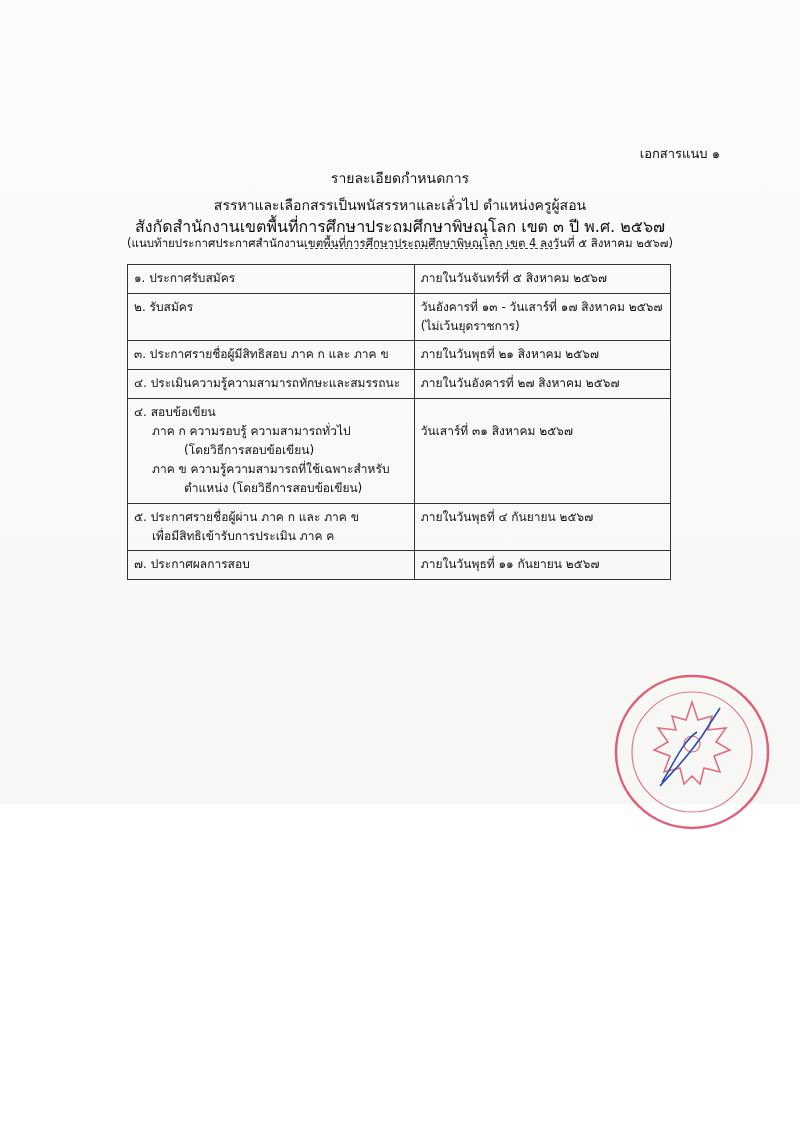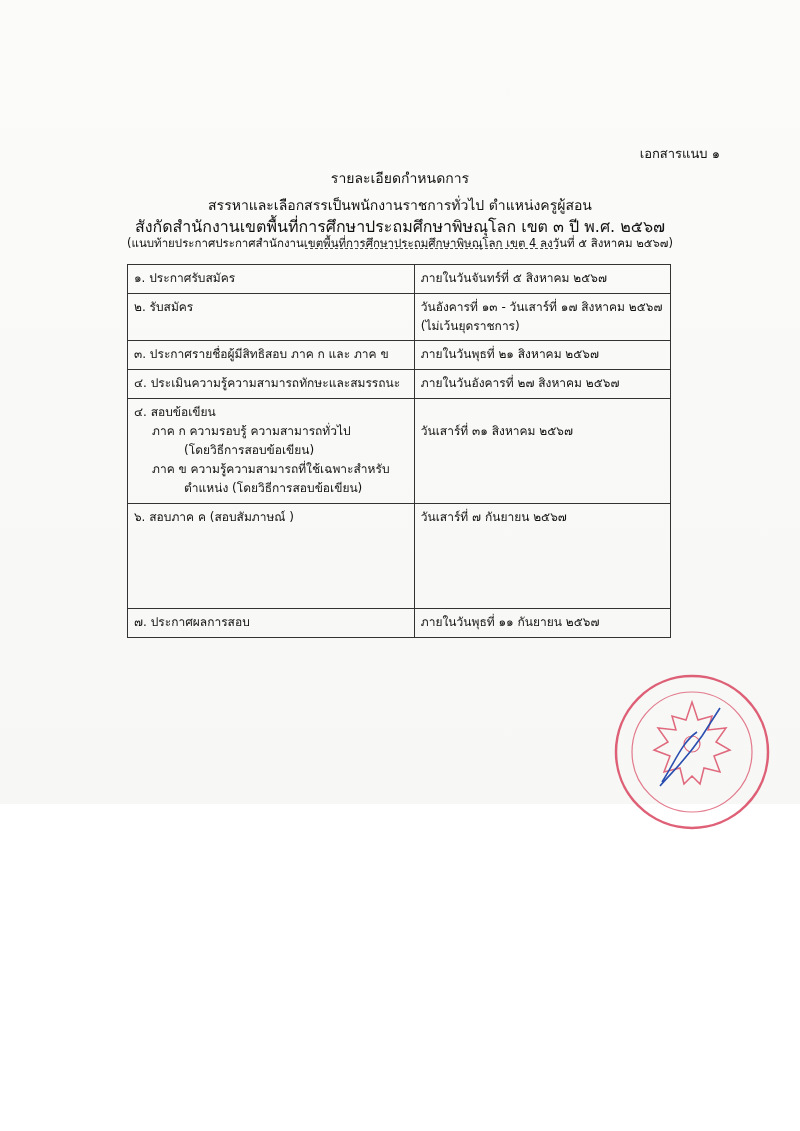--- a/index.html
+++ b/index.html
@@ -33,21 +33,21 @@
   .stamp{position:absolute;left:612px;top:672px;width:160px;height:160px;}
 </style>
 </head>
 <body>
 
 <div class="page">
 
   <div class="attach">เอกสารแนบ ๑</div>
 
   <div class="head h1">รายละเอียดกำหนดการ</div>
-  <div class="head h2">สรรหาและเลือกสรรเป็นพนักงานราชการทั่วไป  ตำแหน่งครูผู้สอน</div>
+  <div class="head h2">สรรหาและเลือกสรรเป็นพนัสรรหาและเลั่วไป  ตำแหน่งครูผู้สอน</div>
   <div class="head h3">สังกัดสำนักงานเขตพื้นที่การศึกษาประถมศึกษาพิษณุโลก  เขต  ๓  ปี  พ.ศ.  ๒๕๖๗</div>
   <div class="head h4">(แนบท้ายประกาศประกาศสำนักงานเขตพื้นที่การศึกษาประถมศึกษาพิษณุโลก เขต 4 ลงวันที่  ๕  สิงหาคม  ๒๕๖๗)</div>
   <div class="dash"></div>
 
   <table>
     <tbody>
         <tr class="r1">
       <td class="c1">๑. ประกาศรับสมัคร</td>
       <td class="c2">ภายในวันจันทร์ที่  ๕  สิงหาคม ๒๕๖๗</td>
     </tr>
@@ -71,23 +71,26 @@
         <div>๔. สอบข้อเขียน</div>
         <div class="indent1">ภาค ก ความรอบรู้  ความสามารถทั่วไป</div>
         <div class="indent2">(โดยวิธีการสอบข้อเขียน)</div>
         <div class="indent1">ภาค ข ความรู้ความสามารถที่ใช้เฉพาะสำหรับ</div>
         <div class="indent2">ตำแหน่ง (โดยวิธีการสอบข้อเขียน)</div>
       </td>
       <td class="c2">
         <span class="vmid">วันเสาร์ที่   ๓๑  สิงหาคม  ๒๕๖๗</span>
       </td>
     </tr>
-    <tr class="r7">
-      <td class="c1">๖. สอบภาค  ค  (สอบสัมภาษณ์ )</td>
-      <td class="c2">วันเสาร์ที่  ๗  กันยายน  ๒๕๖๗</td>
+    <tr class="r6">
+      <td class="c1">
+        <div>๕. ประกาศรายชื่อผู้ผ่าน ภาค ก และ ภาค ข</div>
+        <div class="indent1">เพื่อมีสิทธิเข้ารับการประเมิน ภาค ค</div>
+      </td>
+      <td class="c2">ภายในวันพุธที่  ๔  กันยายน  ๒๕๖๗</td>
     </tr>
     <tr class="r8">
       <td class="c1">๗. ประกาศผลการสอบ</td>
       <td class="c2">ภายในวันพุธที่  ๑๑  กันยายน  ๒๕๖๗</td>
     </tr>
   </tbody>
     </table>
 
   <svg class="stamp" viewBox="0 0 160 160">
     <circle cx="80" cy="80" r="76" fill="none" stroke="#d9455f" stroke-width="2.5" opacity="0.85"></circle>

